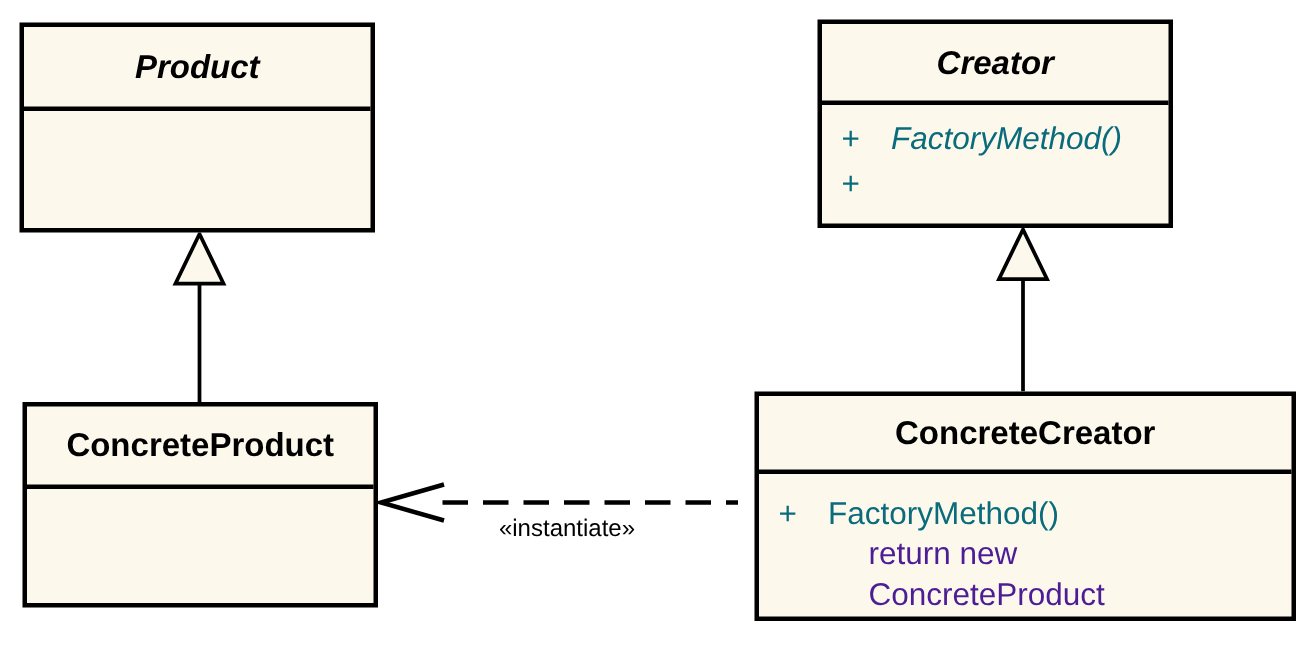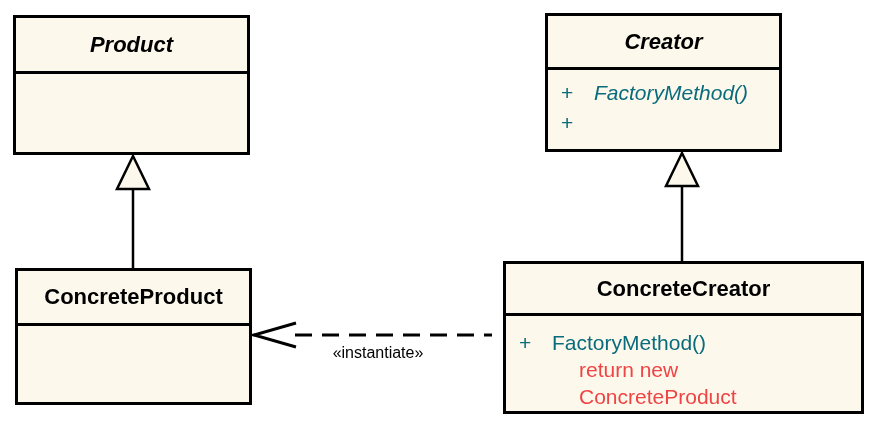--- a/index.html
+++ b/index.html
@@ -63,21 +63,21 @@
     font-size: 21px;
     line-height: 30px;
     color: #096b7c;
   }
   #box-concrete-creator .method-row { line-height: 27px; }
   .vis {
     flex: 0 0 33px;
     padding-left: 13px;
   }
   .code-line {
-    color: #ef4444;
+    color: #4c1d95;
     font-size: 21px;
     line-height: 27px;
     padding-left: 73px;
   }
   #instantiate-label {
     position: absolute;
     left: 288px;
     top: 344px;
     width: 180px;
     text-align: center;

